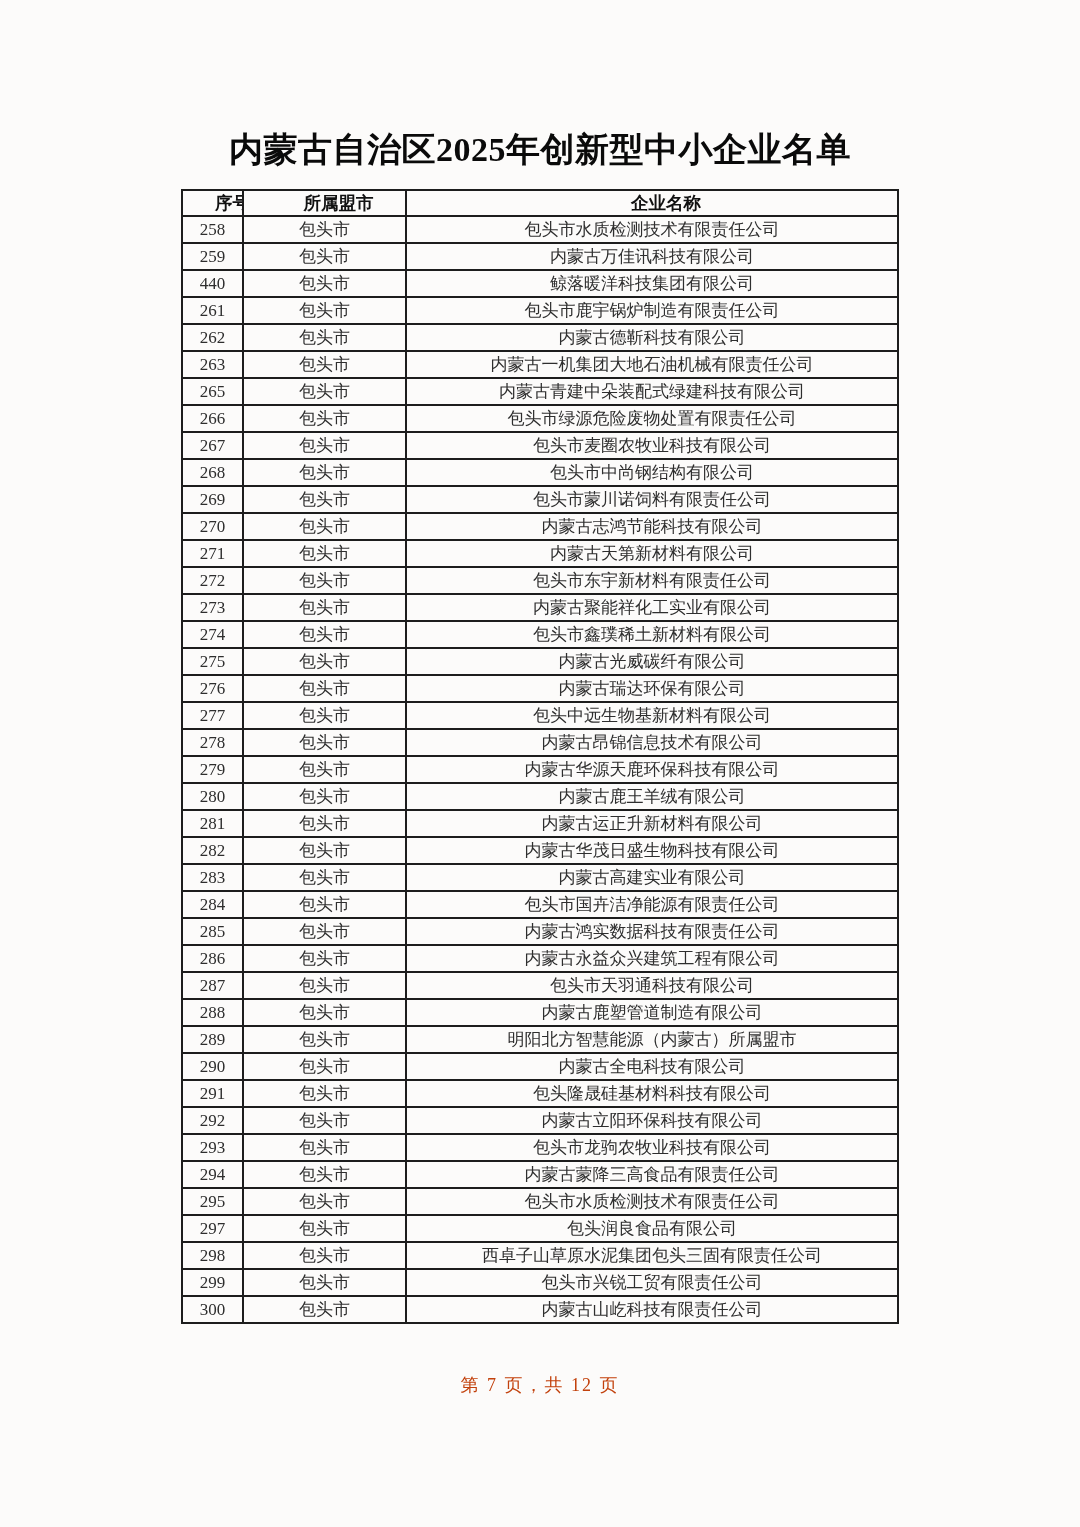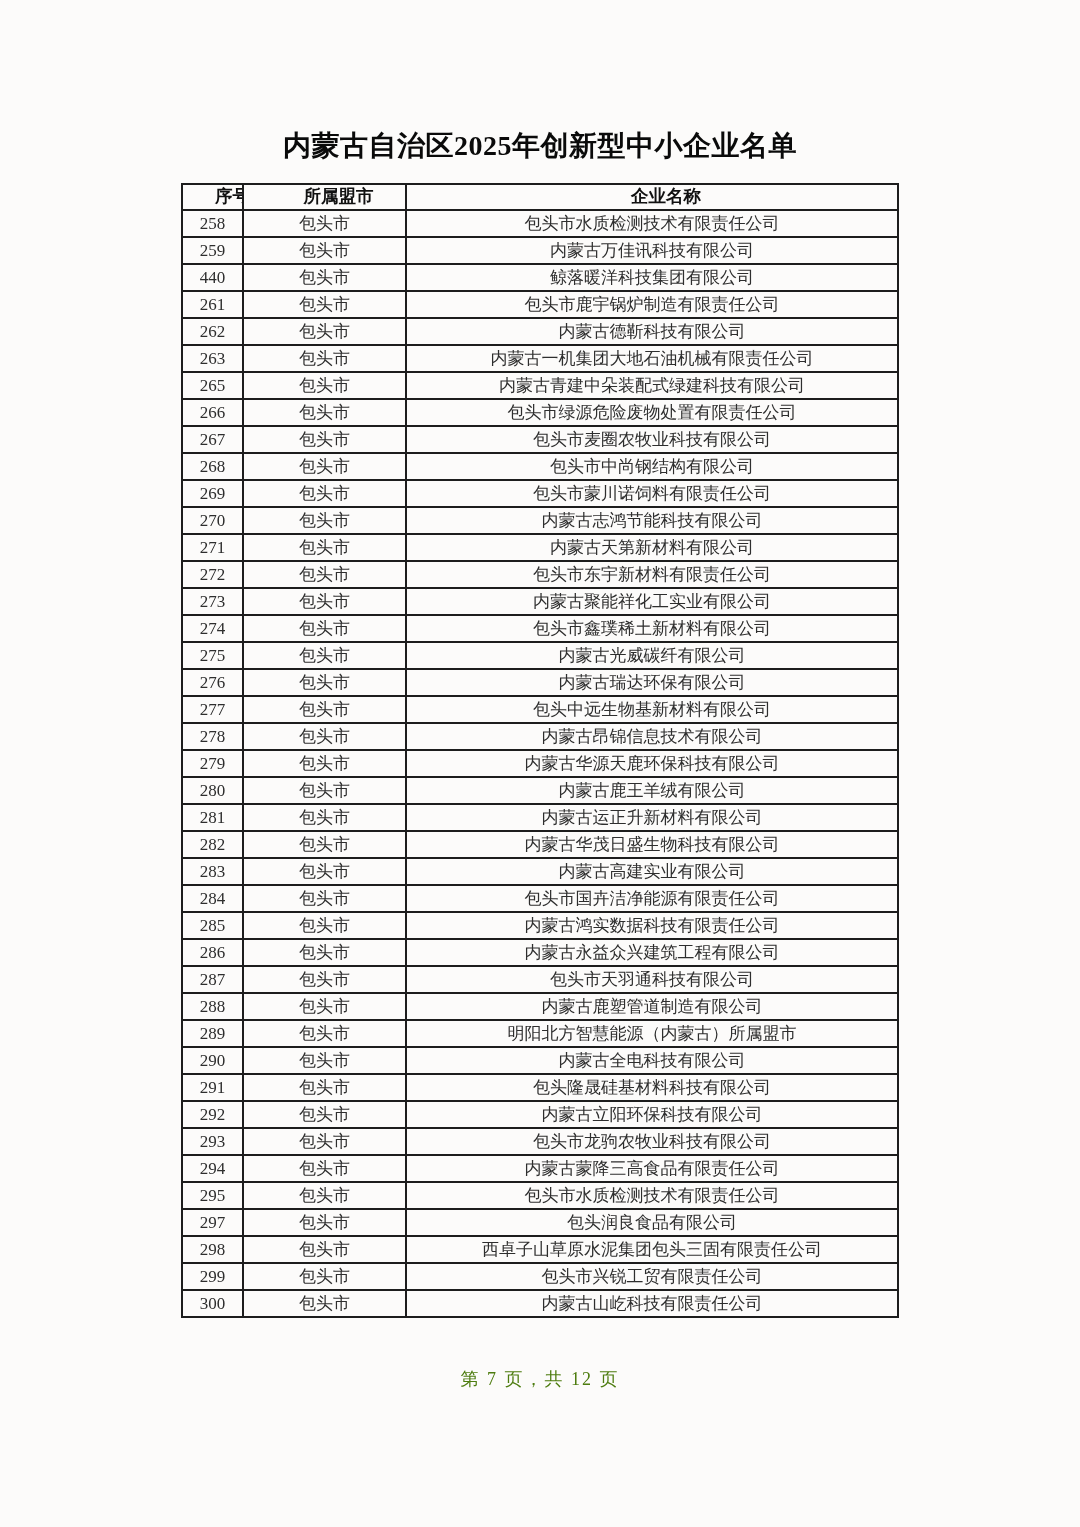--- a/index.html
+++ b/index.html
@@ -14,21 +14,21 @@
     margin: 0 auto;
     background: #fcfbfa;
     font-family: "Liberation Serif", "DejaVu Serif", serif;
     color: #262626;
     overflow: hidden;
   }
   .doc-title {
     margin: 0;
     padding-top: 131px;
     text-align: center;
-    font-size: 28px;
+    font-size: 34px;
     line-height: 1.1;
     font-weight: bold;
     color: #0a0a0a;
     letter-spacing: 0.5px;
   }
   table.company-table {
     width: 716px;
     margin: 21px auto 0 auto;
     border-collapse: collapse;
     table-layout: fixed;
@@ -55,21 +55,21 @@
     font-size: 17.5px;
     padding-left: 32px;
   }
   table.company-table td {
     color: #2e2e2e;
   }
   .page-footer {
     margin-top: 49px;
     text-align: center;
     font-size: 18px;
-    color: #4d7c0f;
+    color: #c2410c;
     letter-spacing: 2px;
   }
 </style>
 </head>
 <body>
 
 <div class="page">
 
   <h1 class="doc-title">内蒙古自治区2025年创新型中小企业名单</h1>
 

